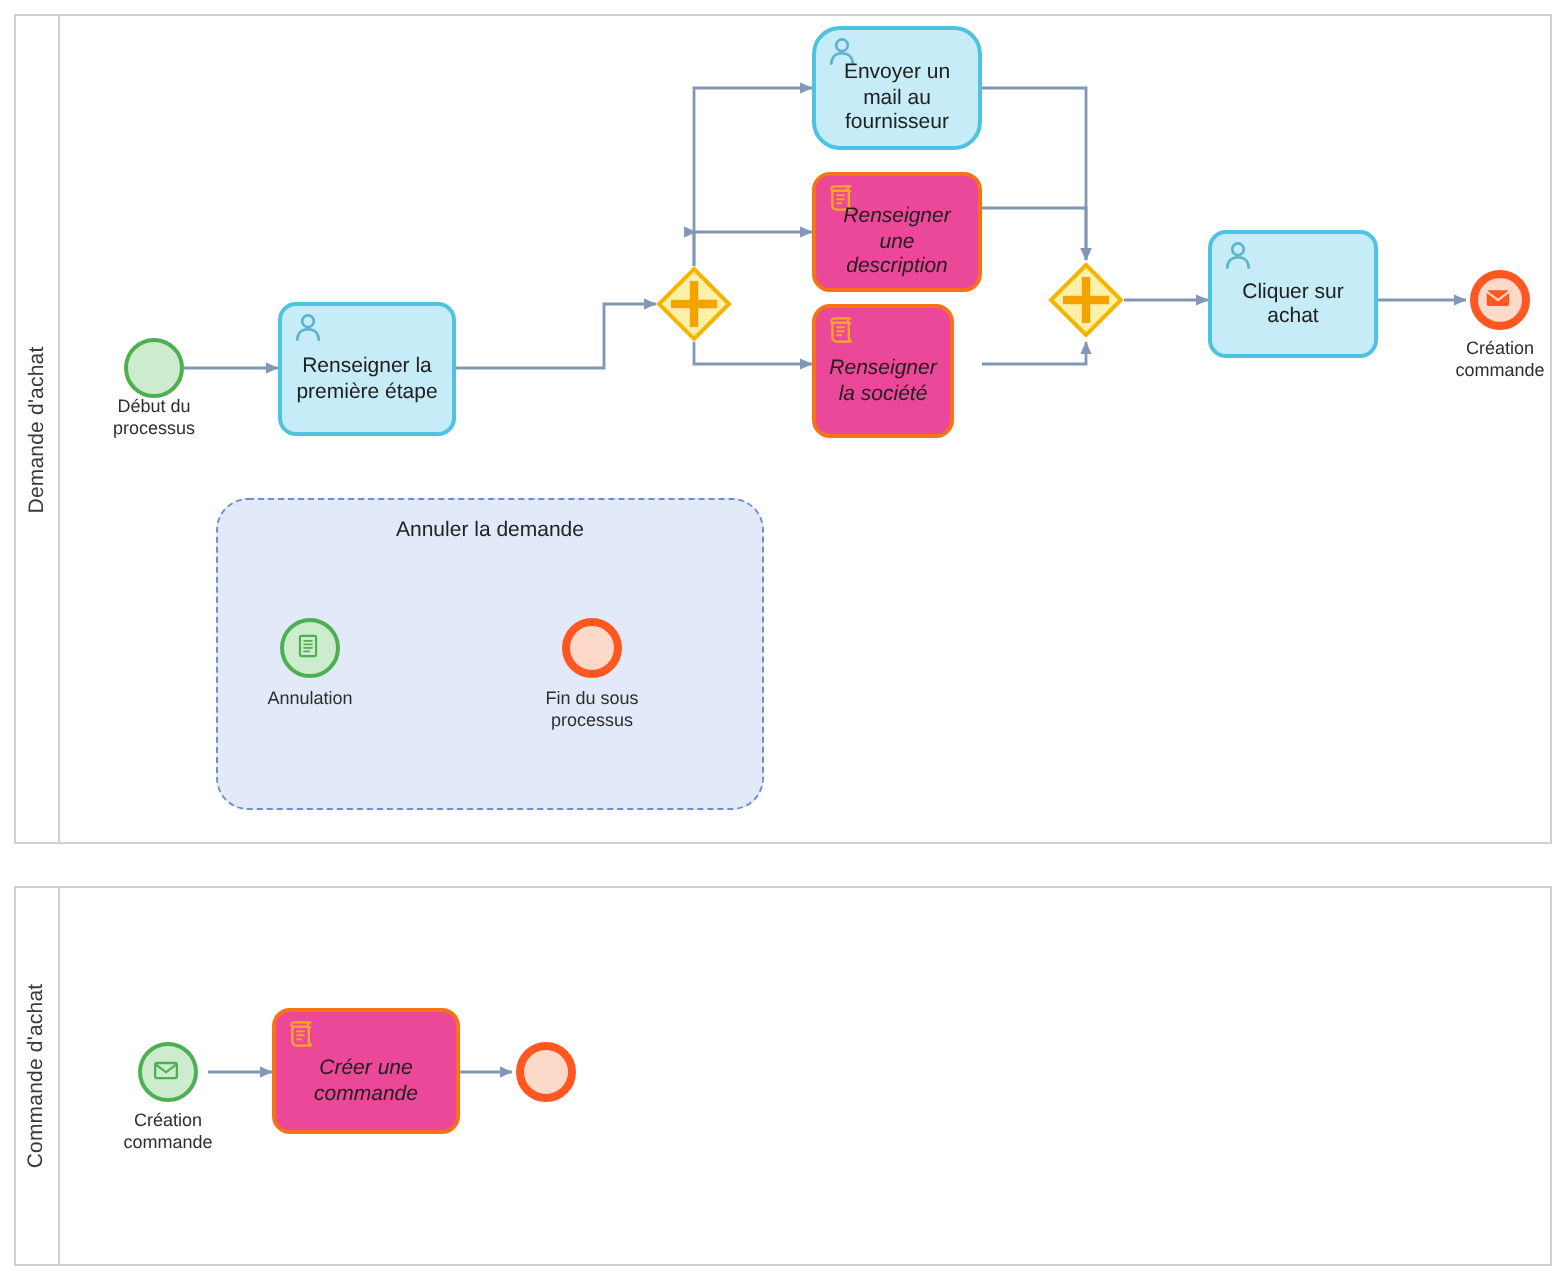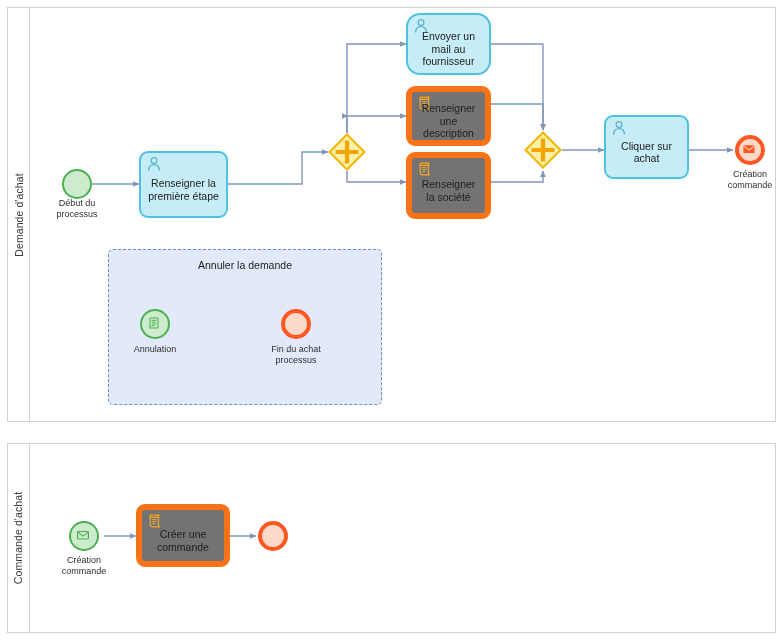--- a/index.html
+++ b/index.html
@@ -59,22 +59,23 @@
     font-size: 10.5px;
     line-height: 12.5px;
     color: #202020;
     padding: 4px 5px 2px 5px;
   }
   .task-user {
     background: #c6ecf7;
     border: 2px solid #4ec3e0;
   }
   .task-script {
-    background: #737373;
-    border: 6px solid #f97316;
+    background: #ec4899;
+    border: 2px solid #f97316;
+    font-style: italic;
   }
   .task-label {
     position: relative;
     top: 4px;
     width: 100%;
   }
   .task-icon {
     position: absolute;
     left: 5px;
     top: 3px;
@@ -109,21 +110,21 @@
     font-size: 9px;
     line-height: 10.5px;
     color: #2e2e2e;
     white-space: pre-line;
   }
   
   .subprocess {
     position: absolute;
     background: #e2e9f8;
     border: 1px dashed #6a8fd8;
-    border-radius: 5px;
+    border-radius: 16px;
     box-sizing: border-box;
   }
   .subprocess-title {
     position: absolute;
     top: 9px;
     left: 0; right: 0;
     text-align: center;
     font-size: 10.5px;
     color: #222;
   }
@@ -229,21 +230,21 @@
       <svg viewBox="0 0 16 16" width="16" height="16">
         <path d="M4.4,2.2 C2.6,2.2 2.2,3.6 3.2,4.4 L11.4,4.4 C10.4,3.6 10.8,2.2 12.6,2.2 L4.4,2.2 Z" fill="none" stroke="#f5a623" stroke-width="1.2"></path>
         <path d="M3.2,4.4 L3.2,11.6 C3.2,13.2 4.6,13.8 5.6,13.8 L12.8,13.8 C11.6,13.3 11.4,12.4 11.4,11.6 L11.4,4.4" fill="none" stroke="#f5a623" stroke-width="1.2"></path>
         <path d="M5.2,6.6 L9.4,6.6 M5.2,8.6 L9.4,8.6 M5.2,10.6 L8,10.6" stroke="#f5a623" stroke-width="1"></path>
       </svg>
     </span>
     <span class="task-label">Renseigner une
 description</span>
   </div>
 
-  <div class="node task task-script" style="left:406px; top:152px; width:85px; height:67px;">
+  <div class="node task task-script" style="left:406px; top:152px; width:71px; height:67px;">
     <span class="task-icon">
       <svg viewBox="0 0 16 16" width="16" height="16">
         <path d="M4.4,2.2 C2.6,2.2 2.2,3.6 3.2,4.4 L11.4,4.4 C10.4,3.6 10.8,2.2 12.6,2.2 L4.4,2.2 Z" fill="none" stroke="#f5a623" stroke-width="1.2"></path>
         <path d="M3.2,4.4 L3.2,11.6 C3.2,13.2 4.6,13.8 5.6,13.8 L12.8,13.8 C11.6,13.3 11.4,12.4 11.4,11.6 L11.4,4.4" fill="none" stroke="#f5a623" stroke-width="1.2"></path>
         <path d="M5.2,6.6 L9.4,6.6 M5.2,8.6 L9.4,8.6 M5.2,10.6 L8,10.6" stroke="#f5a623" stroke-width="1"></path>
       </svg>
     </span>
     <span class="task-label">Renseigner la
 société</span>
   </div>
@@ -286,21 +287,21 @@
       <svg viewBox="0 0 16 16" width="14" height="14">
         <rect x="3.4" y="2.2" width="9.2" height="11.6" rx="0.8" fill="#cdeccd" stroke="#4caf50" stroke-width="1.2"></rect>
         <path d="M5.4,5 L10.6,5 M5.4,7 L10.6,7 M5.4,9 L10.6,9 M5.4,11 L9,11" stroke="#4caf50" stroke-width="1"></path>
       </svg>
     </span>
   </div>
   <div class="node-caption" style="left:115px; top:344px; width:80px;">Annulation</div>
 
   <div class="node event event-end" style="left:281px; top:309px; width:30px; height:30px;">
   </div>
-  <div class="node-caption" style="left:256px; top:344px; width:80px;">Fin du achat
+  <div class="node-caption" style="left:256px; top:344px; width:80px;">Fin du sous
 processus</div>
 
   <div class="node event event-start" style="left:69px; top:521px; width:30px; height:30px;">
     <span class="event-icon">
       <svg viewBox="0 0 16 16" width="14" height="14">
         <rect x="1.8" y="4" width="12.4" height="8.6" rx="1" fill="none" stroke="#4caf50" stroke-width="1.3"></rect>
         <path d="M1.8,4.6 L8,9.2 L14.2,4.6" fill="none" stroke="#4caf50" stroke-width="1.2"></path>
       </svg>
     </span>
   </div>

